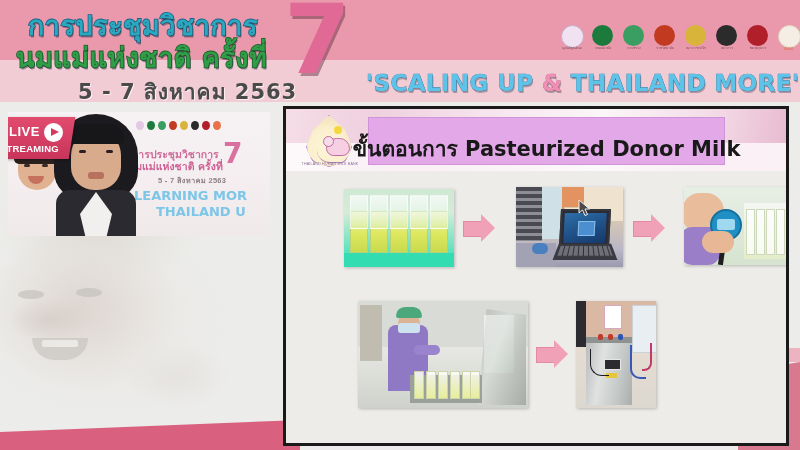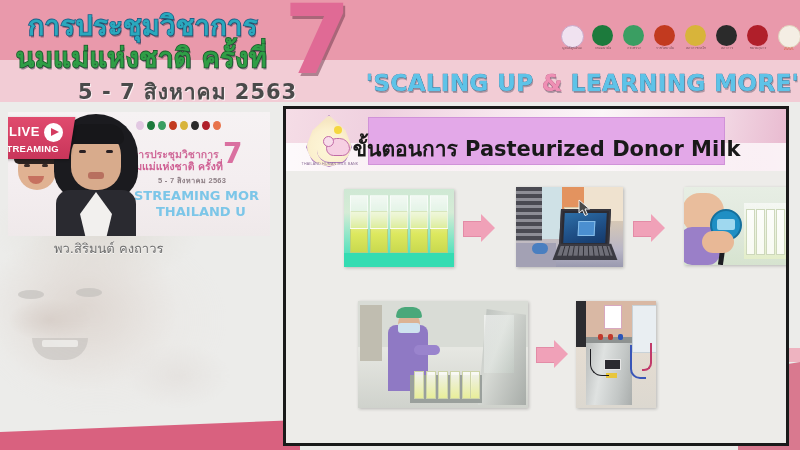--- a/index.html
+++ b/index.html
@@ -309,21 +309,21 @@
   </div>
 
   <div class="wedge-bl"></div>
   <div class="pink-right2"></div>
   <div class="pink-right"></div>
 
   <div class="hdr-title1">การประชุมวิชาการ</div>
   <div class="hdr-title2">นมแม่แห่งชาติ ครั้งที่</div>
   <div class="hdr-date">5 - 7 สิงหาคม 2563</div>
   <div class="hdr-seven">7</div>
-  <div class="hdr-tagline"><span>'SCALING UP </span><span class="amp">&amp;</span><span> LEARNING MORE'</span></div>
+  <div class="hdr-tagline"><span>'SCALING UP </span><span class="amp">&amp;</span><span> THAILAND MORE'</span></div>
 
   <div class="logos">
     <div class="logo">
       <div class="disc" style="background:#f0e2f0;border:1px solid #c9a8c9;"></div>
       <div class="cap">มูลนิธิศูนย์นมแม่</div>
     </div>
     <div class="logo">
       <div class="disc" style="background:#1c7a3c;"></div>
       <div class="cap">กรมอนามัย</div>
     </div>
@@ -363,21 +363,21 @@
       <i style="background:#c23a1f;"></i>
         <i style="background:#d8b43a;"></i>
         <i style="background:#2b2b2b;"></i>
       <i style="background:#b01f2a;"></i>
         <i style="background:#e8734a;"></i>
     </div>
     <div class="vid-t1">การประชุมวิชาการ</div>
     <div class="vid-t2">นมแม่แห่งชาติ ครั้งที่</div>
     <div class="vid-7">7</div>
     <div class="vid-date">5 - 7 สิงหาคม 2563</div>
-    <div class="vid-tag1">STREAMING MOR</div>
+    <div class="vid-tag1">LEARNING MOR</div>
     <div class="vid-tag2">THAILAND U</div>
 
     <div class="vid-child">
       <div class="vc-face"></div>
       <div class="vc-hair"></div>
       <div class="vc-eye" style="left:10px;"></div>
       <div class="vc-eye" style="left:28px;"></div>
       <div class="vc-smile"></div>
     </div>
 
@@ -394,21 +394,20 @@
 
     <div class="live-badge">
       <div class="lb-in">
         <div class="lb-live">LIVE</div>
         <div class="lb-play"></div>
         <div class="lb-stream">STREAMING</div>
       </div>
     </div>
   </div>
 
-  <div class="speaker-name">พว.สิริมนต์  คงถาวร</div>
 
   <div class="slide">
     <div class="slide-topgrad"></div>
 
     <div class="hmb-logo">
       <div class="drop">
         <div class="drop-dot"></div>
         <div class="drop-baby"></div>
         <div class="drop-head"></div>
         <div class="drop-hands"></div>

